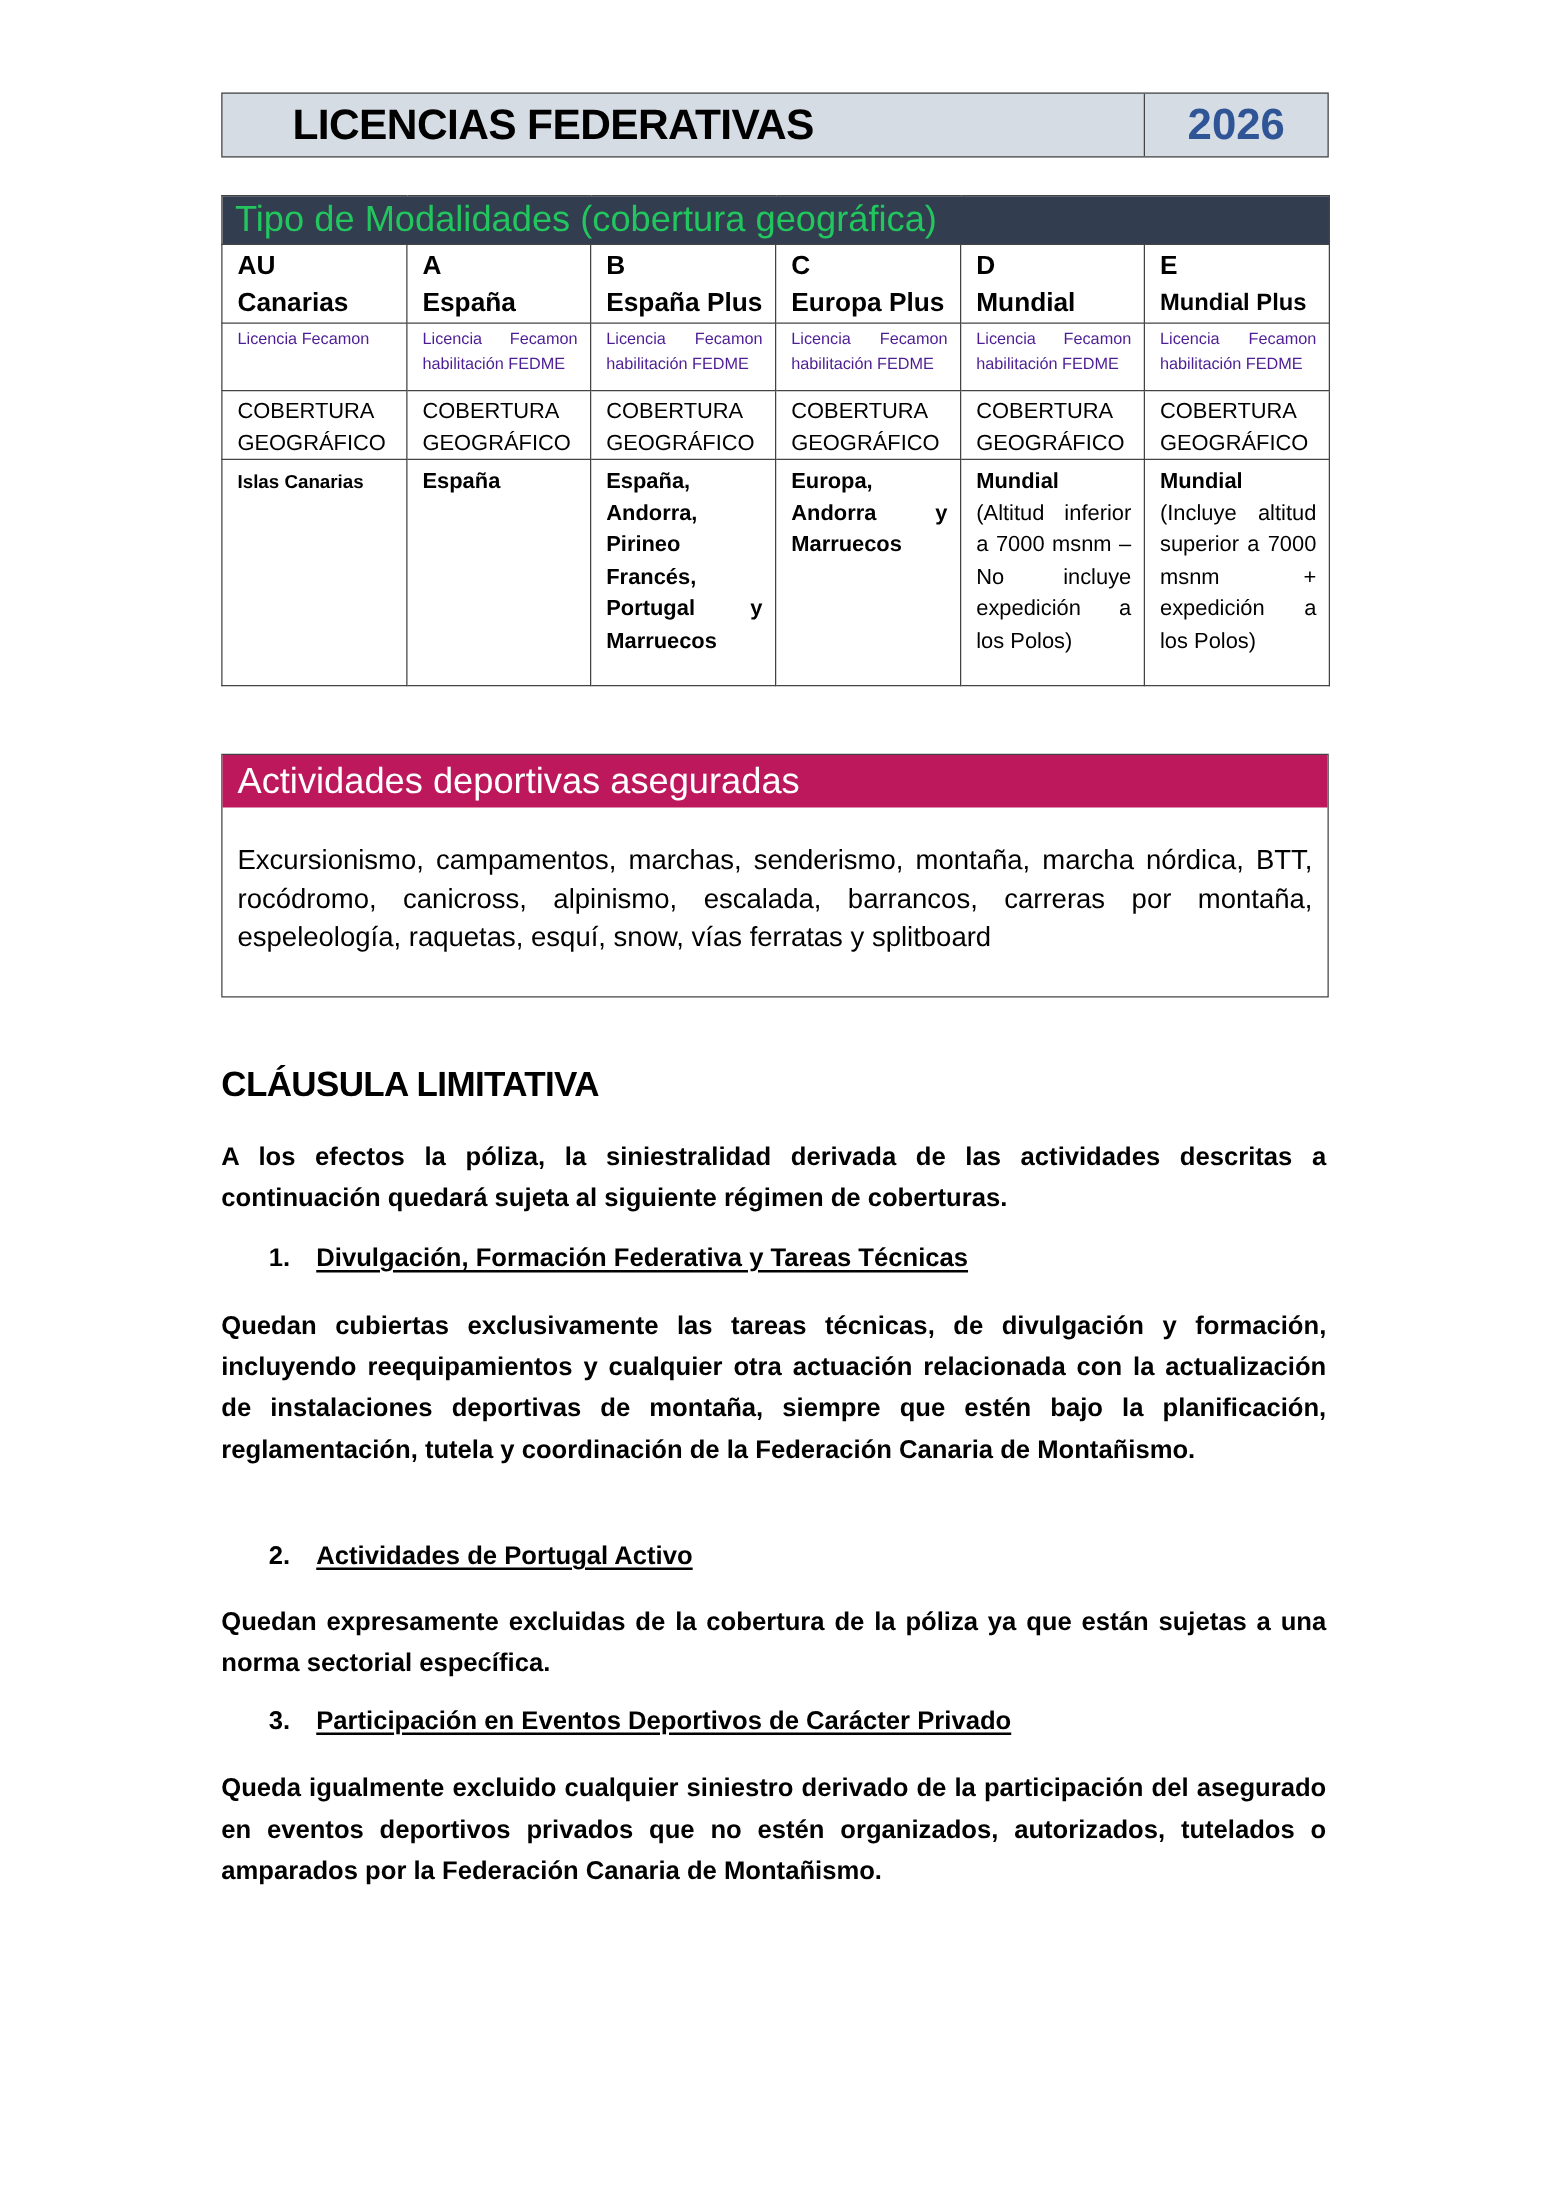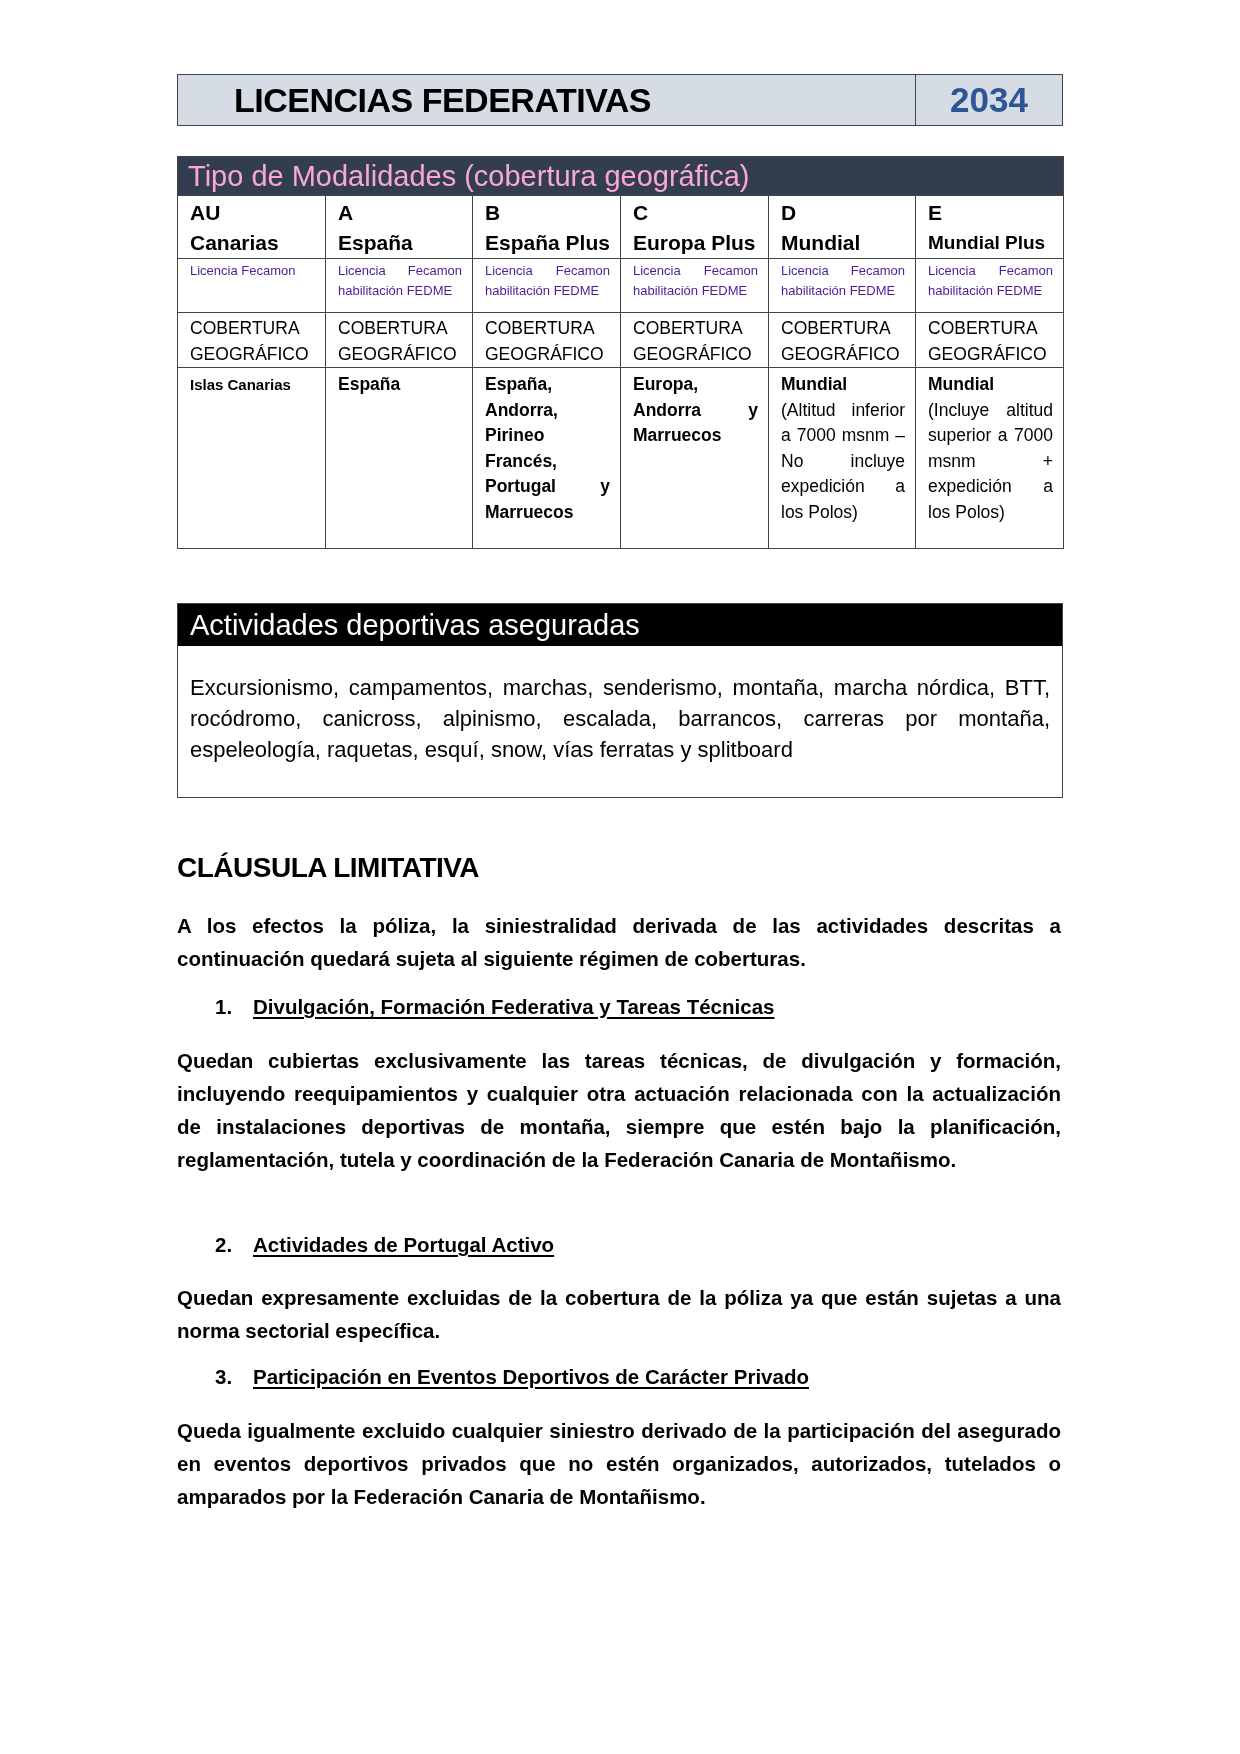--- a/index.html
+++ b/index.html
@@ -9,47 +9,47 @@
   .title-box { position: absolute; left: 177px; top: 74px; width: 884px; height: 50px;
                background: #d6dce4; border: 1.5px solid #444; display: flex; box-sizing: content-box; }
   .title-main { flex: 0 0 694px; border-right: 1.5px solid #444; display: flex; align-items: center;
                 padding-left: 12px; box-sizing: border-box; font-weight: bold; font-size: 34px; letter-spacing: -0.5px; margin-left: 44px; }
   .title-year { flex: 1; display: flex; align-items: center; justify-content: center;
                 font-weight: bold; font-size: 35px; color: #2f5597; }
 
   .mod-table { position: absolute; left: 177px; top: 156px; width: 886px; border-collapse: collapse;
                table-layout: fixed; }
   .mod-table td { border: 1.5px solid #444; vertical-align: top; padding: 2px 10px 0 12px; }
-  .mod-head { background: #323e4f; color: #f9a8d4; font-size: 29px; height: 38px; padding: 0 10px !important;
+  .mod-head { background: #323e4f; color: #22c55e; font-size: 29px; height: 38px; padding: 0 10px !important;
               line-height: 38px; font-weight: normal; }
   .col-head { font-weight: bold; font-size: 21px; line-height: 30px; height: 60px; padding-top: 2px !important; }
   .lic { font-size: 13px; line-height: 20px; height: 51px; color: #4c1d95; text-align: justify; }
   .cob { font-size: 17.5px; line-height: 26px; height: 49px; }
   .geo { font-size: 17.5px; line-height: 25.5px; height: 176px; text-align: justify; padding-top: 4px !important; }
   .geo b { font-weight: bold; }
   .geo-small { font-size: 15px; font-weight: bold; margin-top: 44px; }
 
   .act-box { position: absolute; left: 177px; top: 603px; width: 884px; height: 193px;
              border: 1.5px solid #444; box-sizing: content-box; }
-  .act-head { background: #000000; color: #fff; font-size: 29px; height: 42px; line-height: 42px; padding-left: 12px; }
+  .act-head { background: #be185d; color: #fff; font-size: 29px; height: 42px; line-height: 42px; padding-left: 12px; }
   .act-text { padding: 26px 12px 0 12px; font-size: 22px; line-height: 31px; text-align: justify; }
 
   .clause { position: absolute; left: 177px; width: 884px; }
   .clause-title { top: 852px; font-weight: bold; font-size: 28px; letter-spacing: -0.5px; }
   .para { font-weight: bold; font-size: 20.5px; line-height: 33px; text-align: justify; }
   .list-item { position: absolute; left: 215px; font-weight: bold; font-size: 20.5px; display: flex; }
   .list-item .num { width: 38px; }
   .list-item .txt { text-decoration: underline; text-underline-offset: 3px; }
 </style>
 </head>
 <body>
 
 <div class="title-box">
   <div class="title-main">LICENCIAS FEDERATIVAS</div>
-  <div class="title-year">2034</div>
+  <div class="title-year">2026</div>
 </div>
 
 <table class="mod-table">
   <colgroup>
     <col style="width:148px">
       <col style="width:147px">
       <col style="width:148px">
     <col style="width:148px">
       <col style="width:147px">
       <col style="width:148px">

